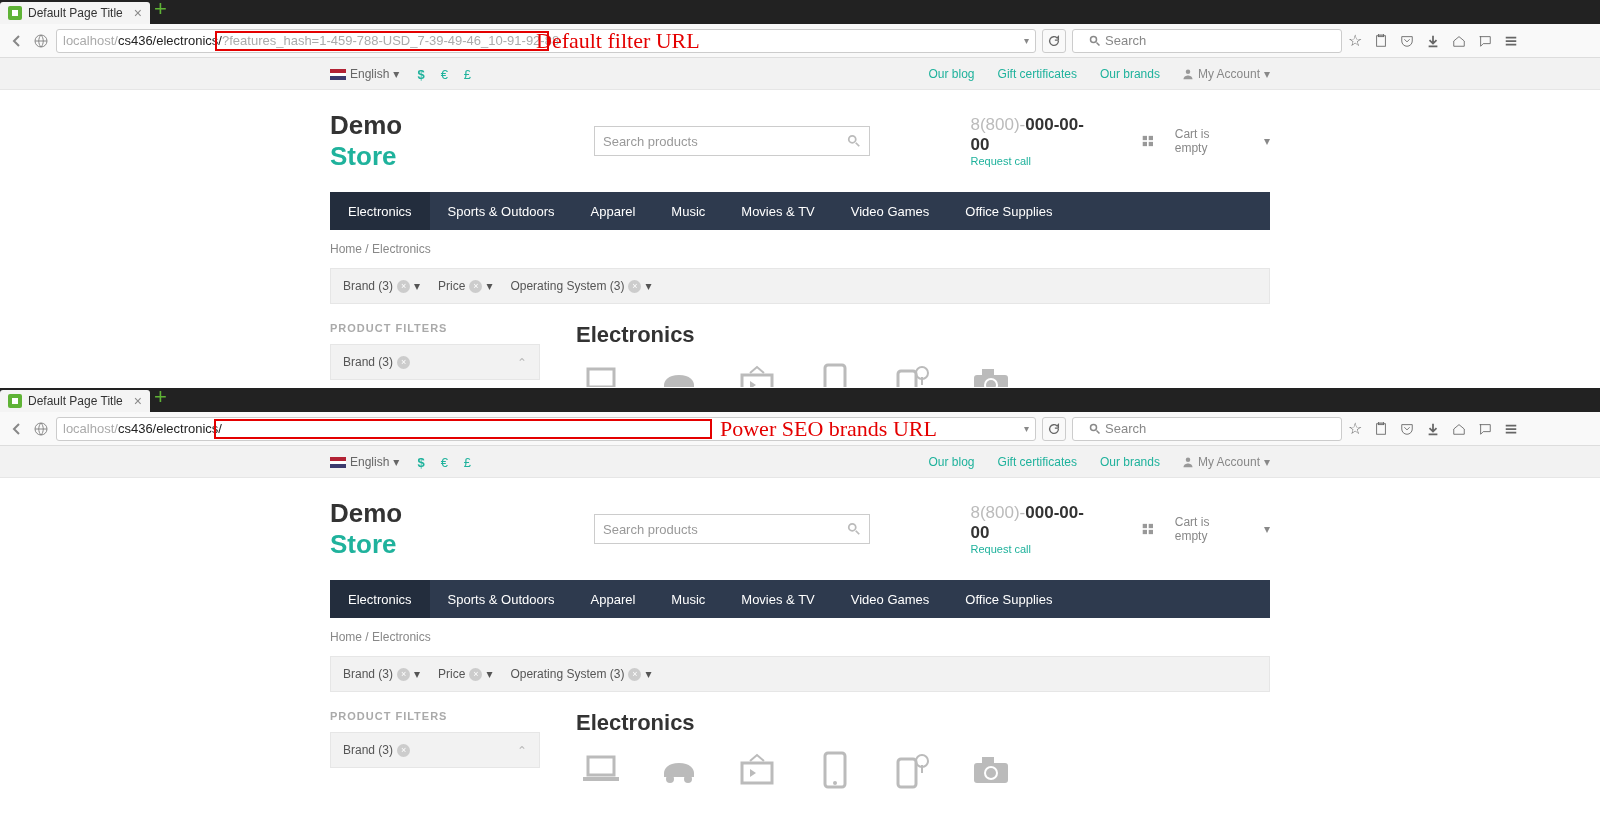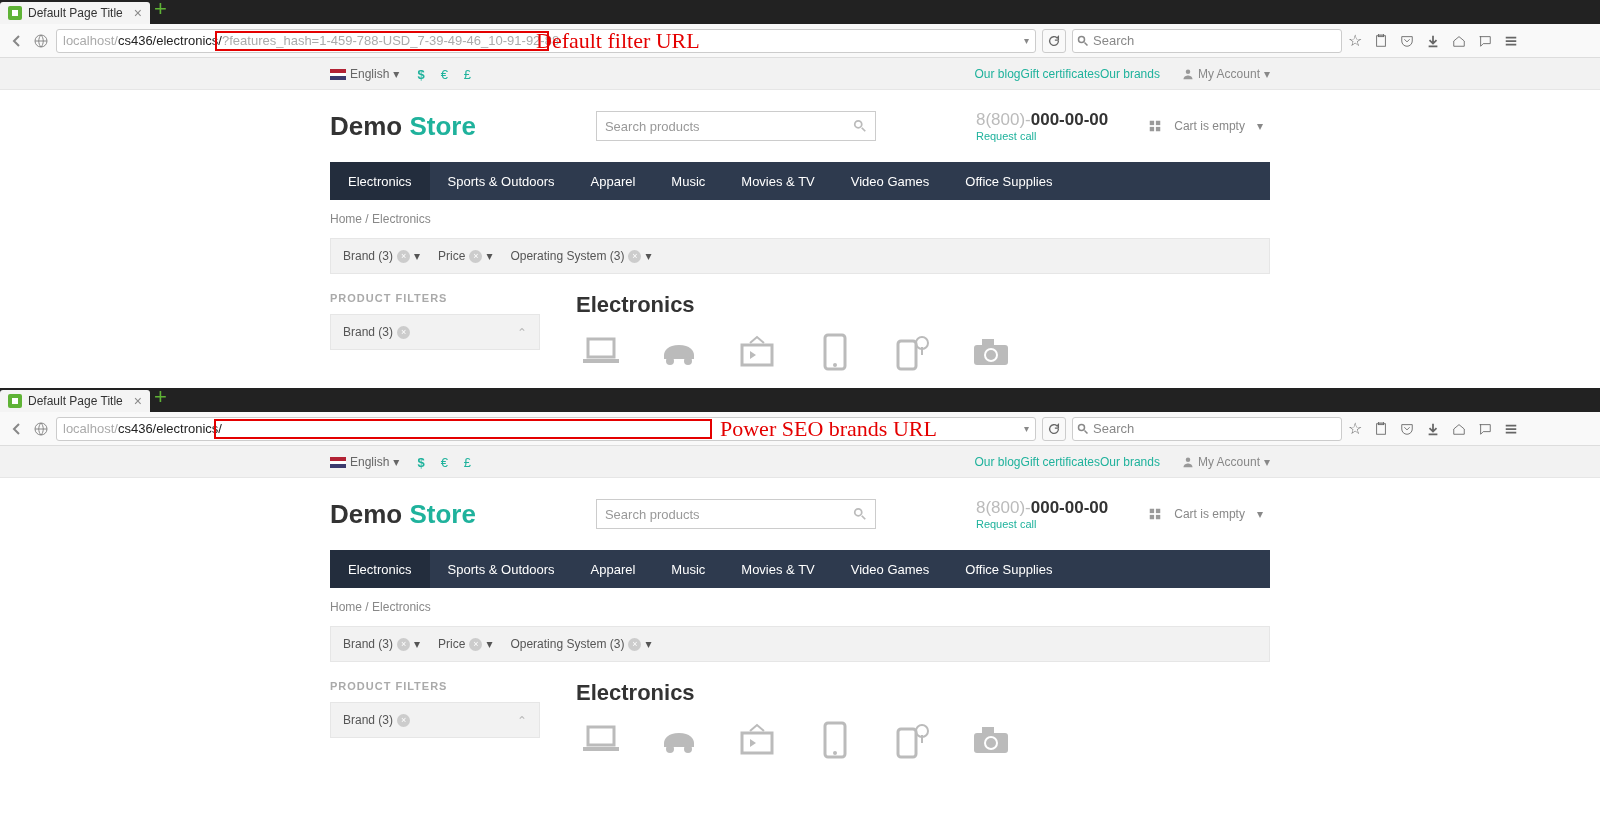--- a/index.html
+++ b/index.html
@@ -11,44 +11,44 @@
 .tab .close-x{margin-left:auto;font-size:14px;color:#888;cursor:pointer}
 .newtab{color:#5fb336;font-size:22px;margin-left:4px;margin-bottom:2px;cursor:pointer}
 .navbar{background:#f9f9f9;border-bottom:1px solid #ddd;height:34px;display:flex;align-items:center;padding:0 8px;gap:6px}
 .nav-btn{width:18px;height:18px;display:flex;align-items:center;justify-content:center;color:#888;cursor:pointer}
 .urlbox{flex:1;height:24px;border:1px solid #ccc;border-radius:3px;display:flex;align-items:center;padding:0 6px;font-size:13px;color:#555;background:#fff;position:relative;max-width:980px}
 .urlbox .u-gray{color:#aaa}
 .urlbox .u-black{color:#222}
 .urlbox .dd{margin-left:auto;color:#888;font-size:10px}
 .url-highlight{position:absolute;border:2px solid #e40000;height:20px;pointer-events:none}
 .reload-cell{border:1px solid #ccc;border-radius:3px;width:24px;height:24px;display:flex;align-items:center;justify-content:center;color:#666}
-.searchbox{height:24px;border:1px solid #ccc;border-radius:3px;width:270px;display:flex;align-items:center;padding:0 4px;color:#888;background:#fff}
+.searchbox{height:24px;border:1px solid #ccc;border-radius:3px;width:270px;display:flex;align-items:center;padding:0 16px;color:#888;background:#fff}
 .searchbox .mag{font-size:13px;margin-right:4px}
 .toolbar-icons{display:flex;gap:12px;color:#666;font-size:16px;align-items:center;padding-right:6px}
 .annotation{position:absolute;color:#e40000;font-size:22px;font-weight:400;font-family:"Times New Roman",serif}
 .topbar{background:#f2f2f2;border-bottom:1px solid #e6e6e6;height:32px}
 .topbar-inner{width:940px;margin:0 auto;display:flex;align-items:center;height:32px;font-size:12px}
 .topbar .lang{color:#666;display:flex;align-items:center;gap:4px}
 .topbar .flag{width:16px;height:11px;display:inline-block;background:linear-gradient(to bottom,#b22234 0 33%,#fff 33% 66%,#3c3b6e 66% 100%)}
 .topbar .cur{margin-left:18px;color:#1fb29c;font-size:13px;display:flex;gap:16px}
 .topbar .cur span.active{color:#1fb29c;font-weight:bold}
-.topbar .links{margin-left:auto;display:flex;gap:0;color:#1fb29c}
+.topbar .links{margin-left:auto;display:flex;gap:23px;color:#1fb29c}
 .topbar .links a{color:#1fb29c;text-decoration:none}
 .topbar .acct{margin-left:22px;color:#888;display:flex;align-items:center;gap:4px}
 .headerrow{width:940px;margin:0 auto;display:flex;align-items:center;padding:20px 0}
 .logo{font-size:26px;font-weight:bold}
 .logo .d{color:#333}
 .logo .s{color:#1fb29c}
 .searchprod{margin-left:auto;width:280px;height:30px;border:1px solid #ccc;display:flex;align-items:center;padding:12px 8px;color:#999;font-size:13px}
 .searchprod .mag{margin-left:auto;color:#bbb}
 .phoneblock{margin-left:auto;}
 .phone{font-size:17px;color:#333}
 .phone .gray{color:#bbb}
 .reqcall{color:#1fb29c;font-size:11px}
-.cart{margin-left:40px;color:#888;font-size:12px;display:flex;align-items:center;gap:12px}
+.cart{margin-left:40px;color:#888;font-size:12px;display:flex;align-items:center;gap:20px}
 .mainnav{background:#2e3a4e;height:38px;width:940px;margin:0 auto}
 .mainnav ul{list-style:none;display:flex;height:100%}
 .mainnav li{color:#fff;font-size:13px;padding:0 18px;display:flex;align-items:center;cursor:pointer}
 .mainnav li.active{background:#232d3d}
 .breadcrumb{width:940px;margin:12px auto;font-size:12px;color:#888}
 .breadcrumb a{color:#888;text-decoration:none}
 .filterbar{width:940px;margin:0 auto;background:#f2f2f2;border:1px solid #e6e6e6;padding:10px 12px;display:flex;gap:18px;font-size:12px;color:#555}
 .filterbar .filt{display:flex;align-items:center;gap:4px}
 .filterbar .x{display:inline-block;width:13px;height:13px;border-radius:50%;background:#ccc;color:#fff;font-size:9px;line-height:13px;text-align:center}
 .contentrow{width:940px;margin:18px auto 0;display:flex;gap:36px}

